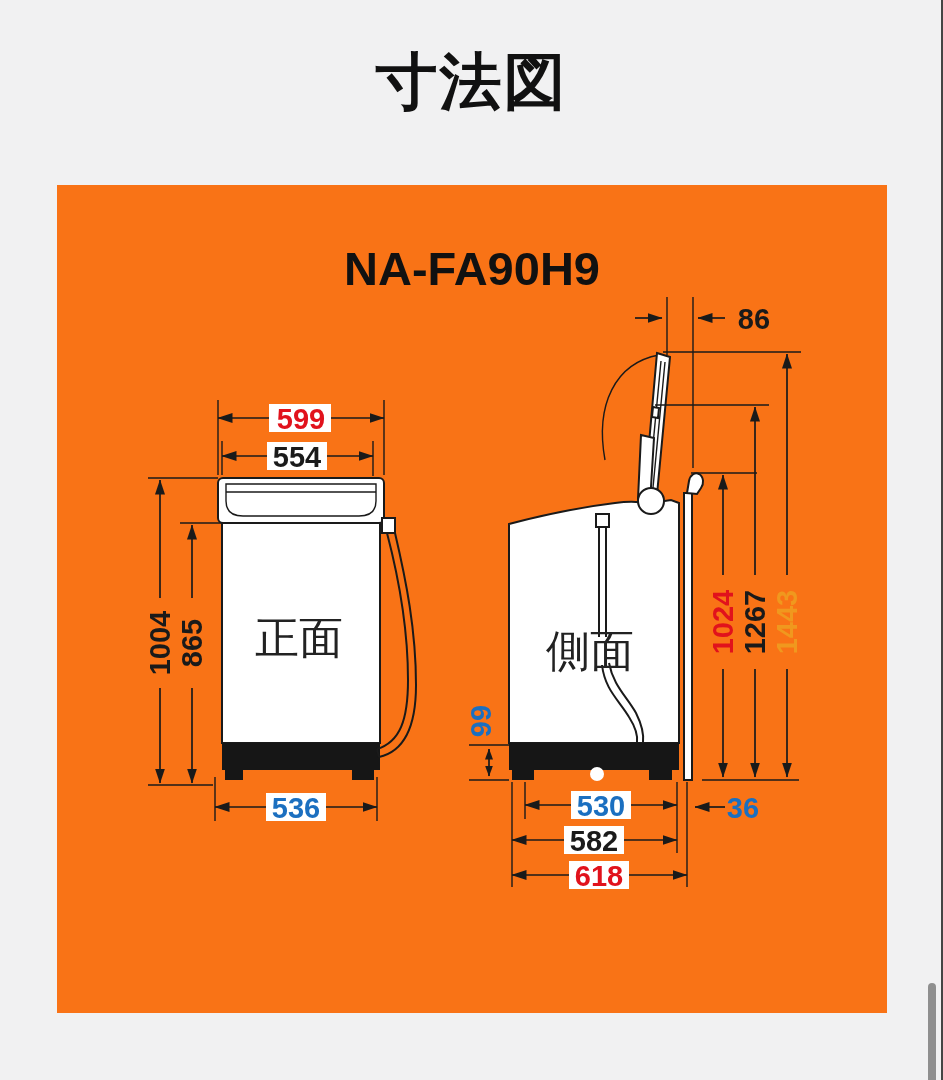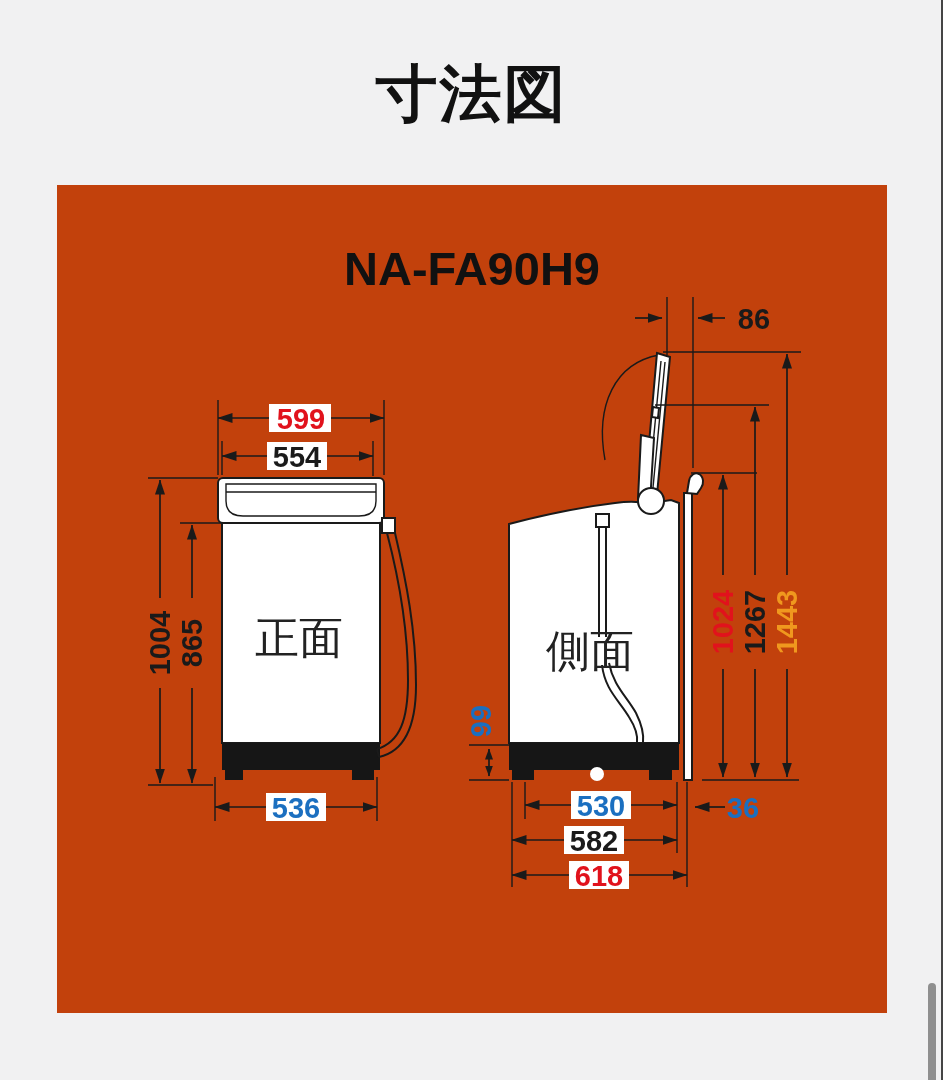--- a/index.html
+++ b/index.html
@@ -4,33 +4,33 @@
 <style>
   html,body{margin:0;padding:0;}
   body{
     width:943px;height:1080px;
     background:#f1f1f2;
     font-family:"Liberation Sans", sans-serif;
     position:relative;
     overflow:hidden;
   }
   .page-title{
-    margin:16px;
+    margin:4px;
     padding-top:36px;
     text-align:center;
     font-size:62px;
     font-weight:bold;
     color:#111;
     letter-spacing:2px;
   }
   .card{
     position:absolute;
     left:57px;top:185px;
     width:830px;height:828px;
-    background:#c2410c;
+    background:#f97316;
   }
   svg{display:block;}
   .ln{stroke:#1a1a1a;stroke-width:2;fill:none;}
   .thin{stroke:#1a1a1a;stroke-width:1.4;fill:none;}
   .dim{stroke:#1a1a1a;stroke-width:1.7;fill:none;}
   .fillw{fill:#ffffff;stroke:#1a1a1a;stroke-width:2;}
   .blackfill{fill:#161616;stroke:none;}
   .num{font-family:"Liberation Sans",sans-serif;font-size:29px;font-weight:bold;}
   .jp{font-family:"Liberation Sans","DejaVu Sans",sans-serif;font-size:44px;font-weight:400;fill:#222;}
   .model{font-family:"Liberation Sans",sans-serif;font-size:47px;font-weight:bold;fill:#111;}

